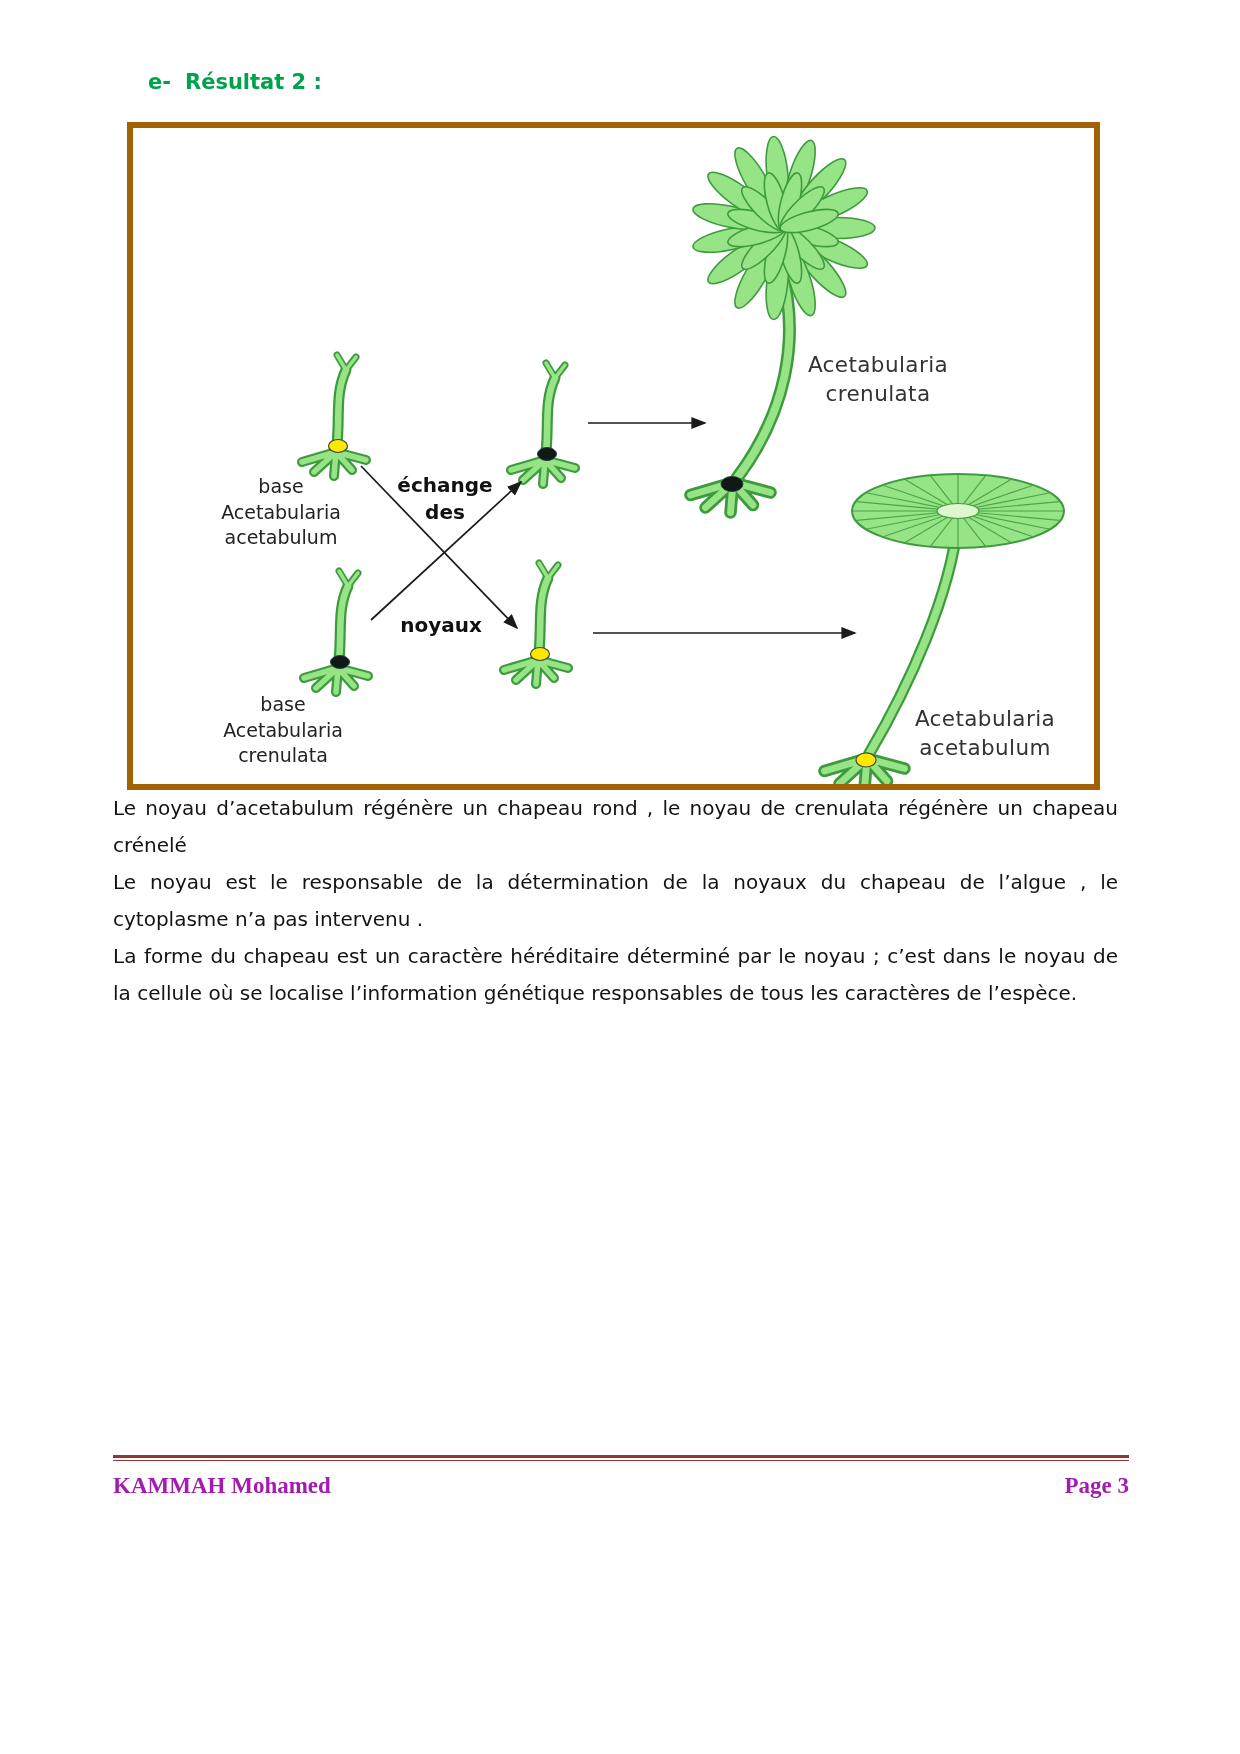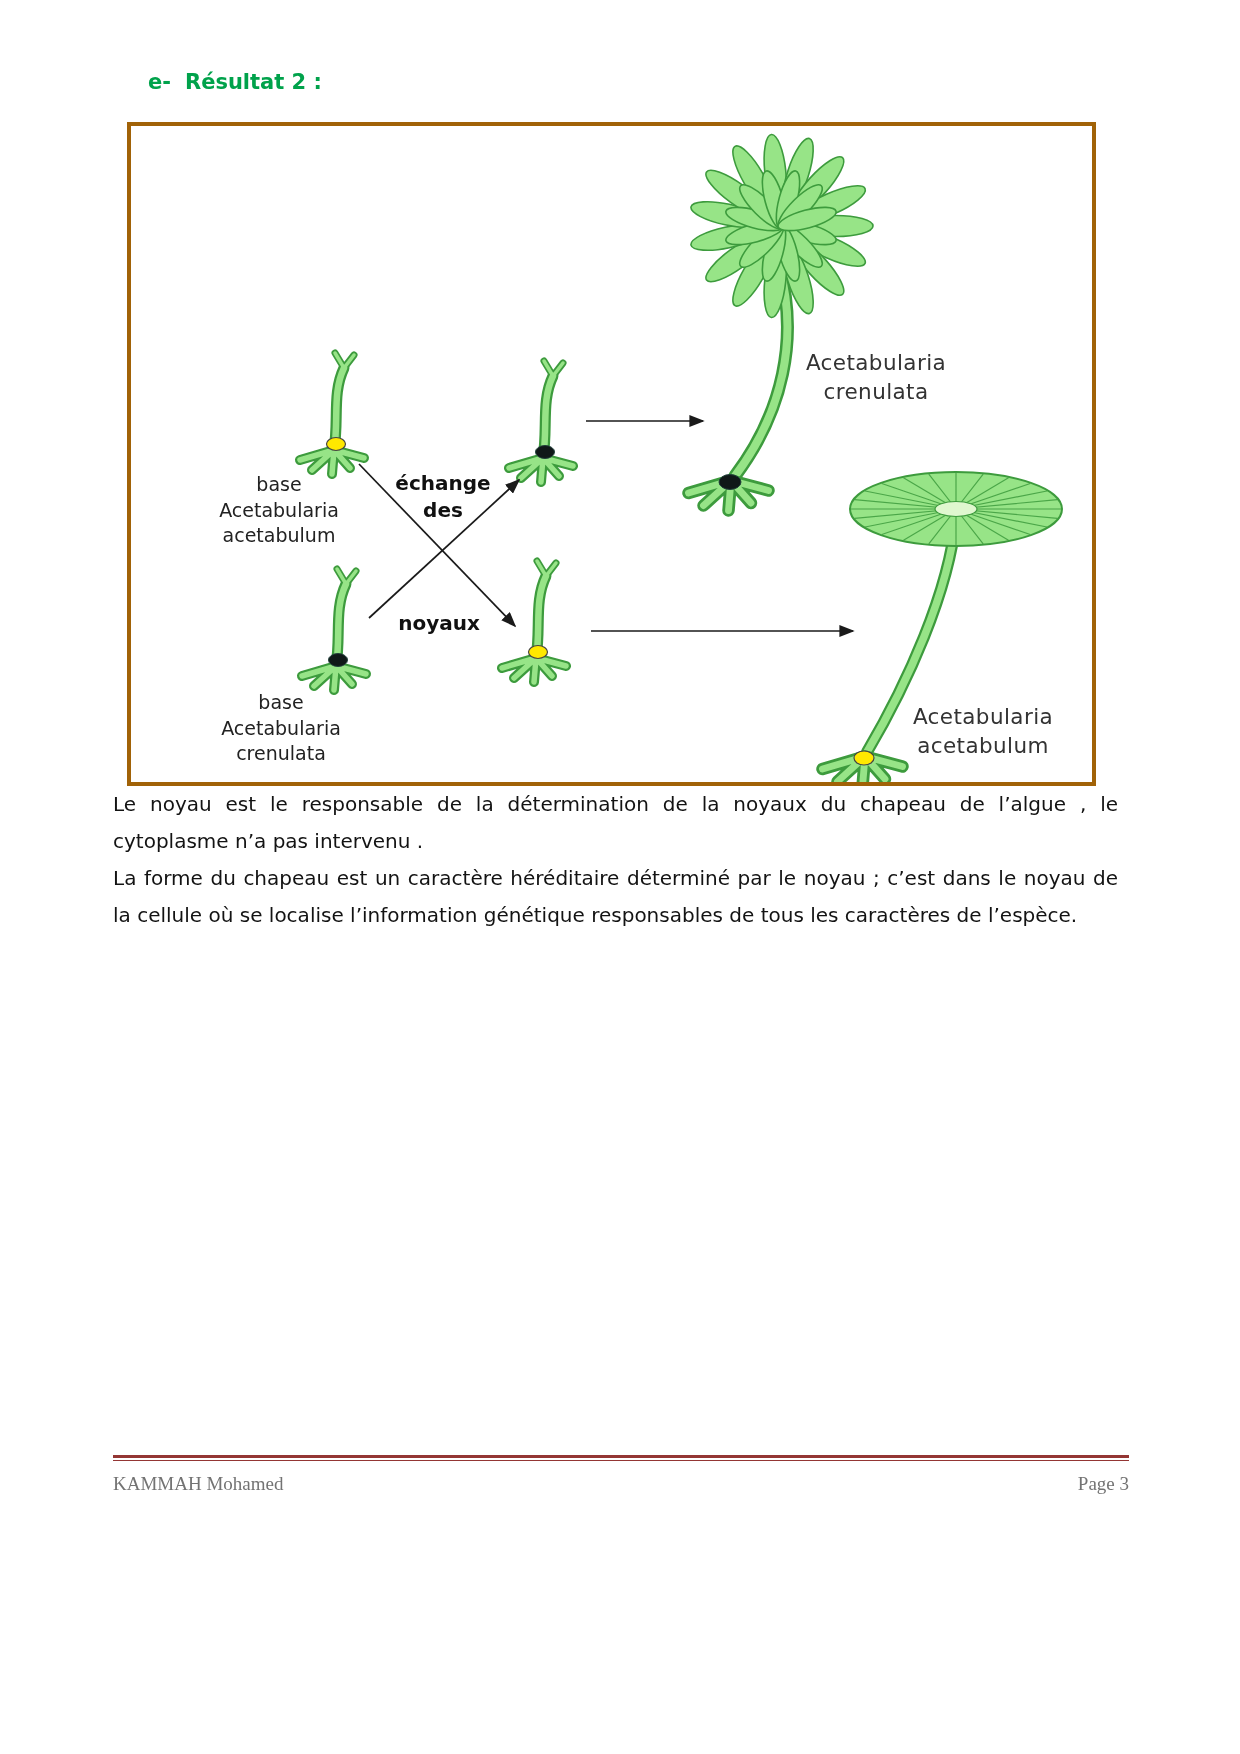--- a/index.html
+++ b/index.html
@@ -21,21 +21,21 @@
     color: var(--heading-green, #00A24B);
     margin-left: 35px;
   }
   .heading .h-prefix { display: inline-block; min-width: 37px; }
   .heading-f { margin-top: 30px; }
 
   .figure {
     position: relative;
     width: 961px;
     height: 656px;
-    border: 4px solid #a16207;
+    border: 6px solid #a16207;
     margin: 28px 0 0 14px;
     background: #fff;
   }
   .figure svg { position: absolute; left: 0; top: 0; }
 
   .fig-label {
     position: absolute;
     text-align: center;
     font-size: 19px;
     line-height: 1.35;
@@ -77,22 +77,23 @@
     border-bottom: 1px solid var(--footer-maroon, #943634);
   }
   .footer-row {
     position: absolute;
     left: 65px;
     right: 63px;
     top: 1473px;
     display: flex;
     justify-content: space-between;
     font-family: "Liberation Serif", serif;
-    font-size: 19px;
-    color: #737373;
+    font-size: 23px;
+    color: #a21caf;
+    font-weight: bold;
   }
 </style>
 </head>
 <body>
 
 <div class="page">
   <div class="content">
 
     <div class="heading">
       <span class="h-prefix">e-</span><span>Résultat 2 :</span>
@@ -198,20 +199,21 @@
 Acetabularia
 acetabulum</div>
       <div class="fig-label" style="left:50px; top:564px; width:200px;">base
 Acetabularia
 crenulata</div>
       <div class="fig-label bold-label" style="left:242px; top:344px; width:140px;">échange
 des</div>
       <div class="fig-label bold-label" style="left:238px; top:484px; width:140px;">noyaux</div>
     </div>
 
+    <p class="body-text result-para">Le noyau d’acetabulum régénère un chapeau rond , le noyau de crenulata régénère un chapeau crénelé</p>
 
 
     <p class="body-text concl-para">Le noyau est le responsable de la détermination de la noyaux du chapeau de l’algue , le cytoplasme n’a pas intervenu .</p>
     <p class="body-text">La forme du chapeau est un caractère héréditaire déterminé par le noyau ; c’est dans le noyau de la cellule où se localise l’information génétique responsables de tous les caractères de l’espèce.</p>
   </div>
 
   <div class="footer-rule"></div>
   <div class="footer-row">
     <span>KAMMAH Mohamed</span>
     <span>Page 3</span>

